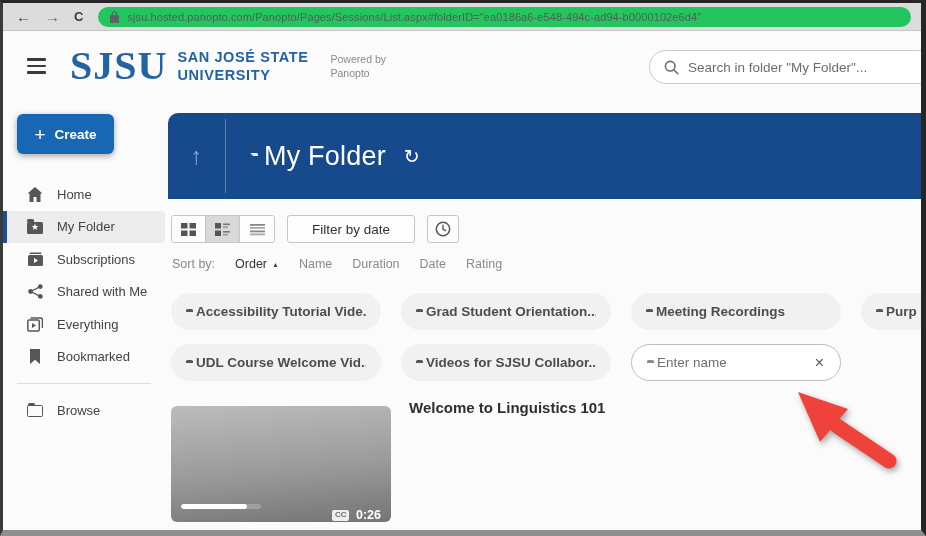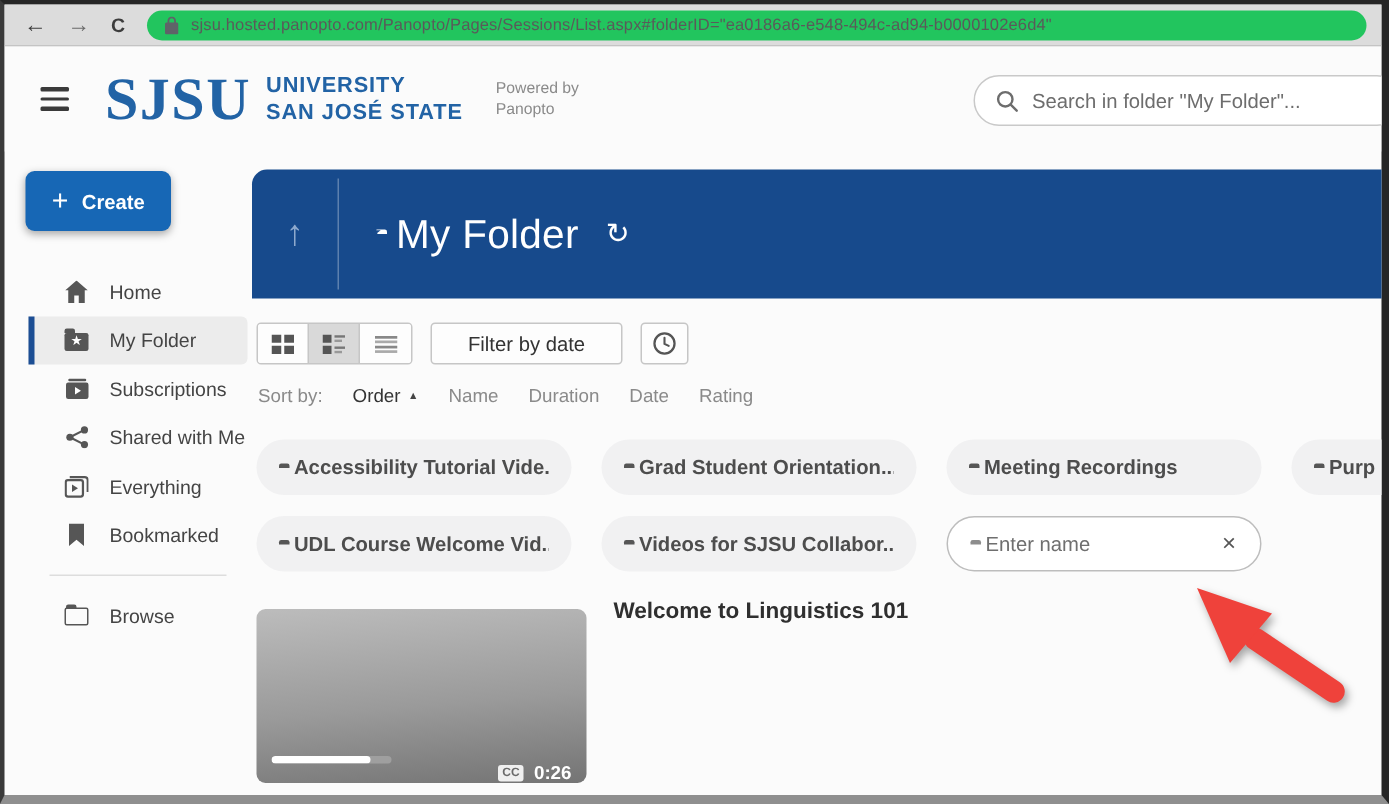--- a/index.html
+++ b/index.html
@@ -37,21 +37,21 @@
 
   
   .main { display:flex; height:438px; }
   .sidebar { position:relative; width:162px; flex:none; padding-top:13px; }
   .content { position:relative; flex:1; padding-left:3px; }
 
   
   .create-btn { margin-left:14px; width:97px; height:40px; background:#1767b5; border:none; border-radius:6px; color:#fff; display:flex; align-items:center; justify-content:center; gap:9px; box-shadow:0 2px 6px rgba(0,0,0,.35); cursor:pointer; }
   .create-plus { font-size:19px; font-weight:400; line-height:1; }
   .create-label { font-size:13.5px; font-weight:700; font-family:"Liberation Sans", sans-serif; }
-  .nav-list { margin-top:24px;padding-left:16px; }
+  .nav-list { margin-top:24px; }
   .nav-item { position:relative; height:32.5px; display:flex; align-items:center; padding-left:23px; gap:13px; cursor:pointer; color:#444; }
   .nav-item .lbl { font-size:13px; white-space:nowrap; }
   .nav-item.selected { background:#ececec; border-radius:0 4px 4px 0; }
   .nav-item.selected::before { content:""; position:absolute; left:0; top:0; bottom:0; width:4px; background:#1c4e94; }
   .nav-icon { width:18px; height:18px; flex:none; display:flex; align-items:center; justify-content:center; }
   .side-divider { height:1px; background:#ddd; margin:10px 14px 10px 14px; }
 
   
   .folder-ic { position:relative; width:16px; height:12px; background:#565656; border-radius:1.5px; margin-top:2px; }
   .folder-ic::before { content:""; position:absolute; top:-3px; left:0; width:7px; height:3px; background:#565656; border-radius:1.5px 1.5px 0 0; }
@@ -133,22 +133,22 @@
 
   <div class="app-header">
     <div class="hamburger">
         <span></span>
         <span></span>
         <span></span>
       </div>
     <div class="logo-block">
       <div class="logo-acronym">SJSU</div>
       <div class="logo-words">
+        <div>SAN JOSÉ STATE</div>
         <div>UNIVERSITY</div>
-        <div>SAN JOSÉ STATE</div>
       </div>
       <div class="powered-by">
         <div>Powered by</div>
         <div>Panopto</div>
       </div>
     </div>
     <div class="search-pill">
       <svg width="15" height="15" viewBox="0 0 15 15">
           <circle cx="6.2" cy="6.2" r="4.8" fill="none" stroke="#6d6d6d" stroke-width="1.6"></circle>
           <line x1="9.8" y1="9.8" x2="13.8" y2="13.8" stroke="#6d6d6d" stroke-width="1.6" stroke-linecap="round"></line>

